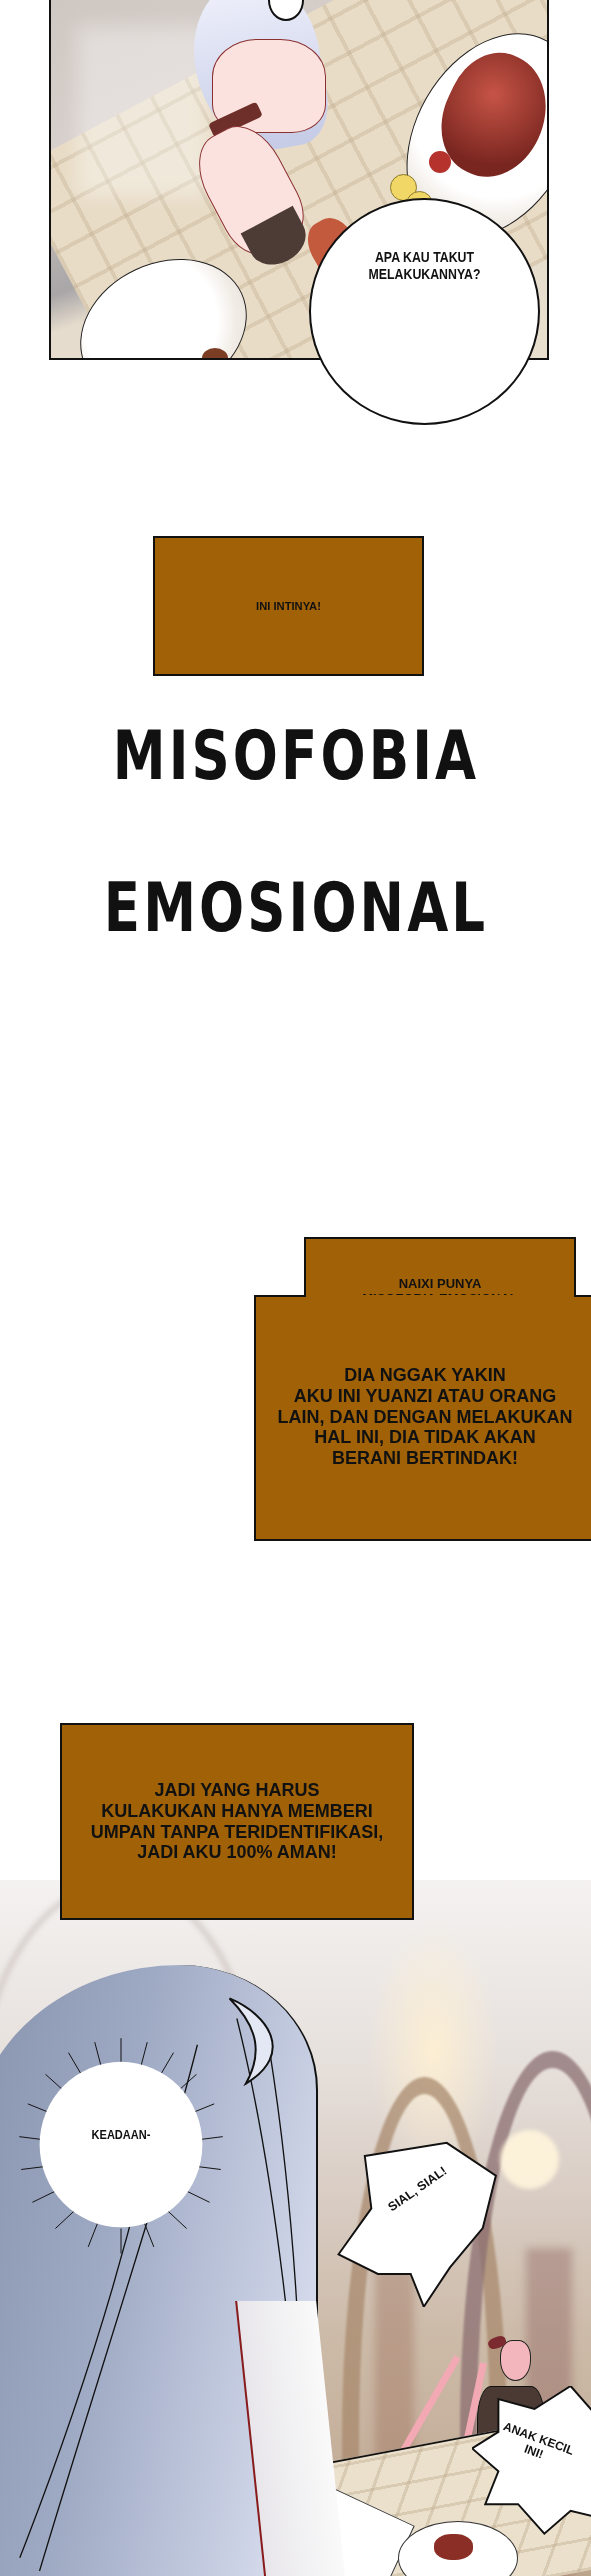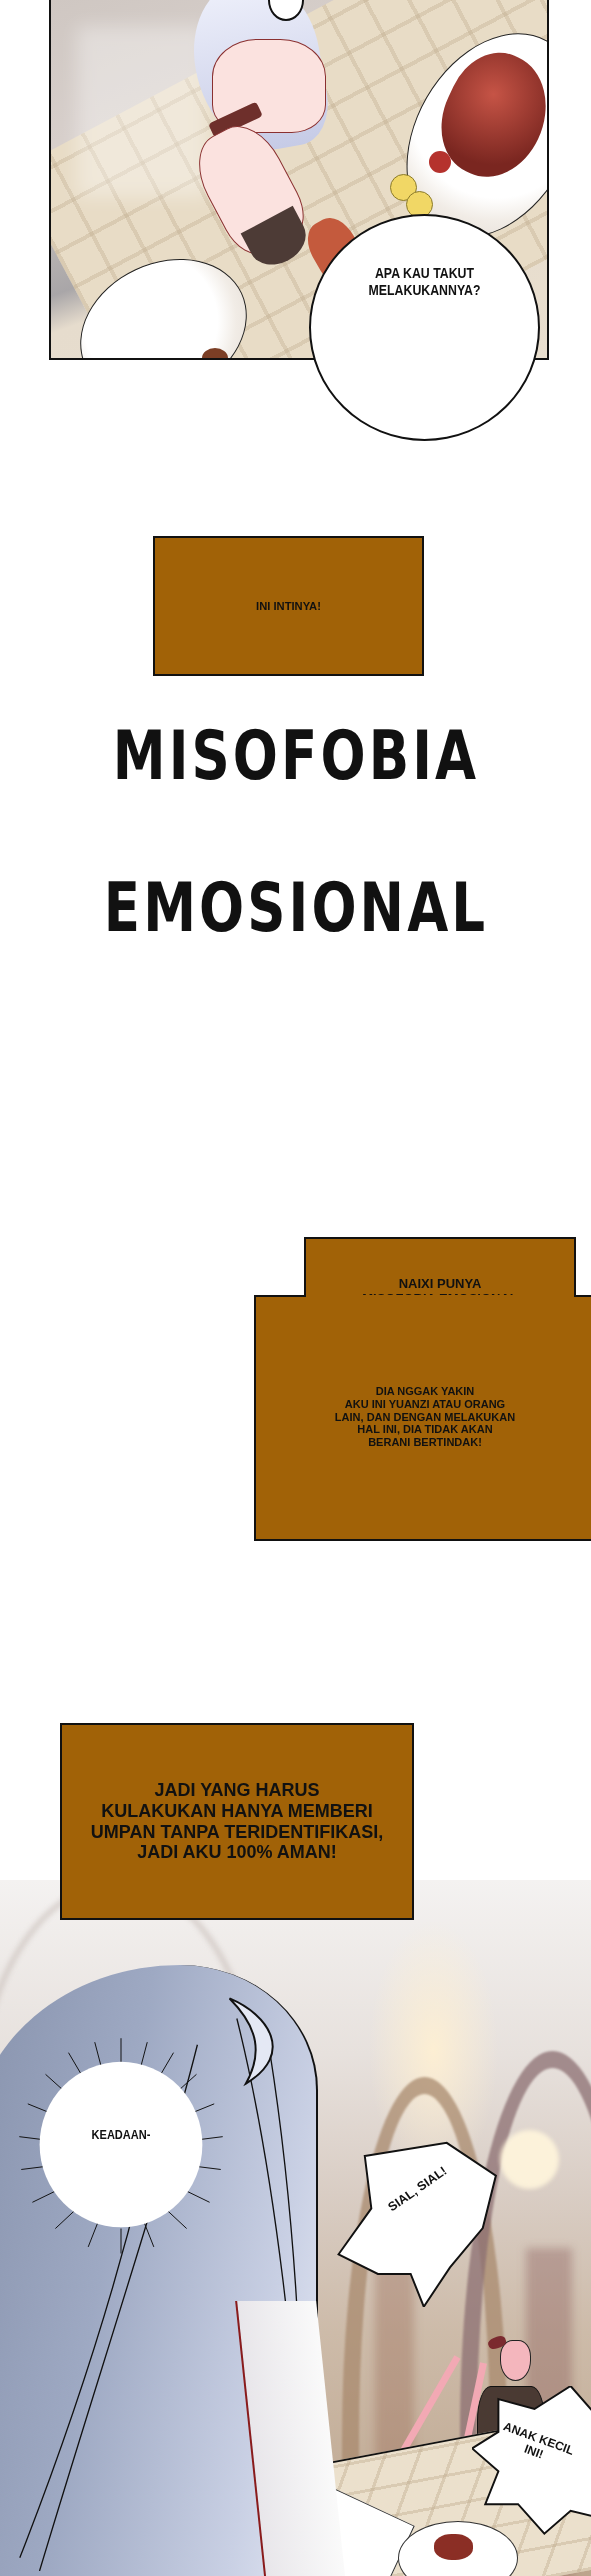--- a/index.html
+++ b/index.html
@@ -53,21 +53,21 @@
 
   <div class="food" style="left:263px;top:217px;width:46px;height:72px;background:#c45a3d;transform:rotate(-30deg);"></div>
   <div class="food" style="left:309px;top:237px;width:39px;height:66px;background:#e8d18a;transform:rotate(-30deg);"></div>
   <div class="abs" style="left:339px;top:174px;width:25px;height:25px;border-radius:50%;background:#f1d765;border:1.3px solid #8a7a2a;"></div>
   <div class="abs" style="left:355px;top:191px;width:25px;height:25px;border-radius:50%;background:#f1d765;border:1.3px solid #8a7a2a;"></div>
 
   <div class="plate" style="left:26px;top:263px;width:171px;height:131px;transform:rotate(-25deg);"></div>
   <div class="abs" style="left:151px;top:348px;width:26px;height:20px;border-radius:50%;background:#7b3e25;"></div>
 </div>
 
-<div class="bubble-oval" style="left:309px;top:214px;width:227px;height:223px;">
+<div class="bubble-oval" style="left:309px;top:198px;width:227px;height:223px;">
   <div class="abs cap-text" style="left:0;top:49px;width:227px;text-align:center;font-size:14.5px;transform:scaleX(.85);">APA KAU TAKUT
 MELAKUKANNYA?</div>
 </div>
 
 <svg id="speedlines" class="abs" viewBox="0 0 900 1140" preserveAspectRatio="none">
   <defs>
     <linearGradient id="fade" x1="0" y1="0" x2="0" y2="1">
       <stop offset="0" stop-color="#111" stop-opacity="1"></stop>
       <stop offset="0.55" stop-color="#111" stop-opacity="0.9"></stop>
       <stop offset="0.8" stop-color="#777" stop-opacity="0.35"></stop>
@@ -112,21 +112,21 @@
 
 <div class="big-title" style="top:716px;">MISOFOBIA</div>
 <div class="big-title" style="top:868px;">EMOSIONAL</div>
 
 <div class="caption-box" style="left:304px;top:1229px;width:272px;height:125px;margin-top:8px;">
   <span class="cap-text" style="font-size:13px;">NAIXI PUNYA
 MISOFOBIA EMOSIONAL
 YANG SERIUS!</span>
 </div>
 <div class="caption-box" style="left:254px;top:1295px;width:342px;height:246px;border-top:none;">
-  <span class="cap-text" style="font-size:11px;">DIA NGGAK YAKIN
+  <span class="cap-text" style="font-size:18px;">DIA NGGAK YAKIN
 AKU INI YUANZI ATAU ORANG
 LAIN, DAN DENGAN MELAKUKAN
 HAL INI, DIA TIDAK AKAN
 BERANI BERTINDAK!</span>
 </div>
 
 <div class="abs" style="left:254px;top:1295px;width:52px;height:2px;background:#111;"></div>
 <div class="abs" style="left:574px;top:1295px;width:20px;height:2px;background:#111;"></div>
 
 <div id="panel3" class="abs">

